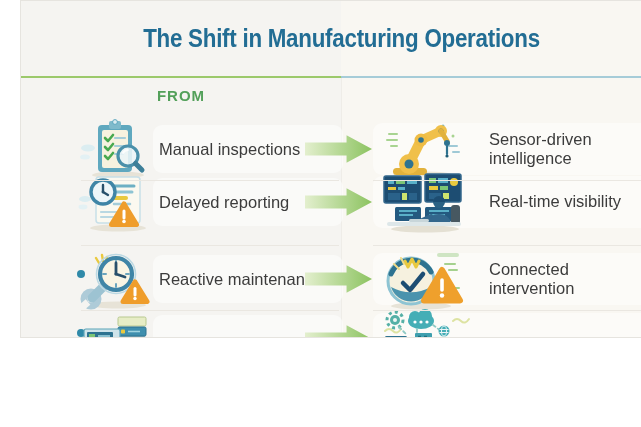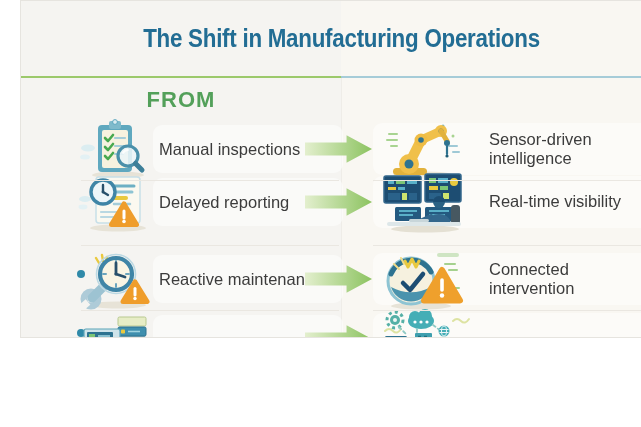--- a/index.html
+++ b/index.html
@@ -11,21 +11,21 @@
   }
   .col-divider{position:absolute;left:320px;top:76px;width:1px;height:351px;background:rgba(120,120,110,0.07);}
   .title{
     position:absolute;top:22px;left:0;width:641px;text-align:center;
     font-size:26px;font-weight:700;color:#226d94;letter-spacing:-0.3px;
     transform:scaleX(0.86);transform-origin:50% 50%;white-space:nowrap;
   }
   .hdr-rule{position:absolute;top:75px;height:2px;}
   .hdr-rule.left{left:0;width:320px;background:#9cc96b;}
   .hdr-rule.right{left:320px;width:321px;background:#a6ccd8;}
-  .col-header{position:absolute;top:86px;font-size:22px;font-weight:700;letter-spacing:1px;text-align:center;}
+  .col-header{position:absolute;top:86px;font-size:15px;font-weight:700;letter-spacing:1px;text-align:center;}
   .col-header.from{left:0;width:320px;color:#53a05a;}
   .col-header.to{left:320px;width:321px;color:#3b93b5;}
   .row{position:absolute;left:0;width:641px;height:64px;}
   .rowcard{position:absolute;top:50%;transform:translateY(-50%);border-radius:9px;}
   .rowcard-l{left:132px;width:190px;height:48px;background:rgba(255,255,255,0.5);}
   .rowcard-r{left:352px;width:278px;height:52px;background:rgba(255,255,255,0.45);}
   .icon{position:absolute;top:50%;transform:translateY(-50%);line-height:0;}
   .icon-from{left:55px;}
   .icon-to{left:360px;}
   .label{position:absolute;top:50%;transform:translateY(-50%);color:#3c3c3c;font-size:16.5px;}

